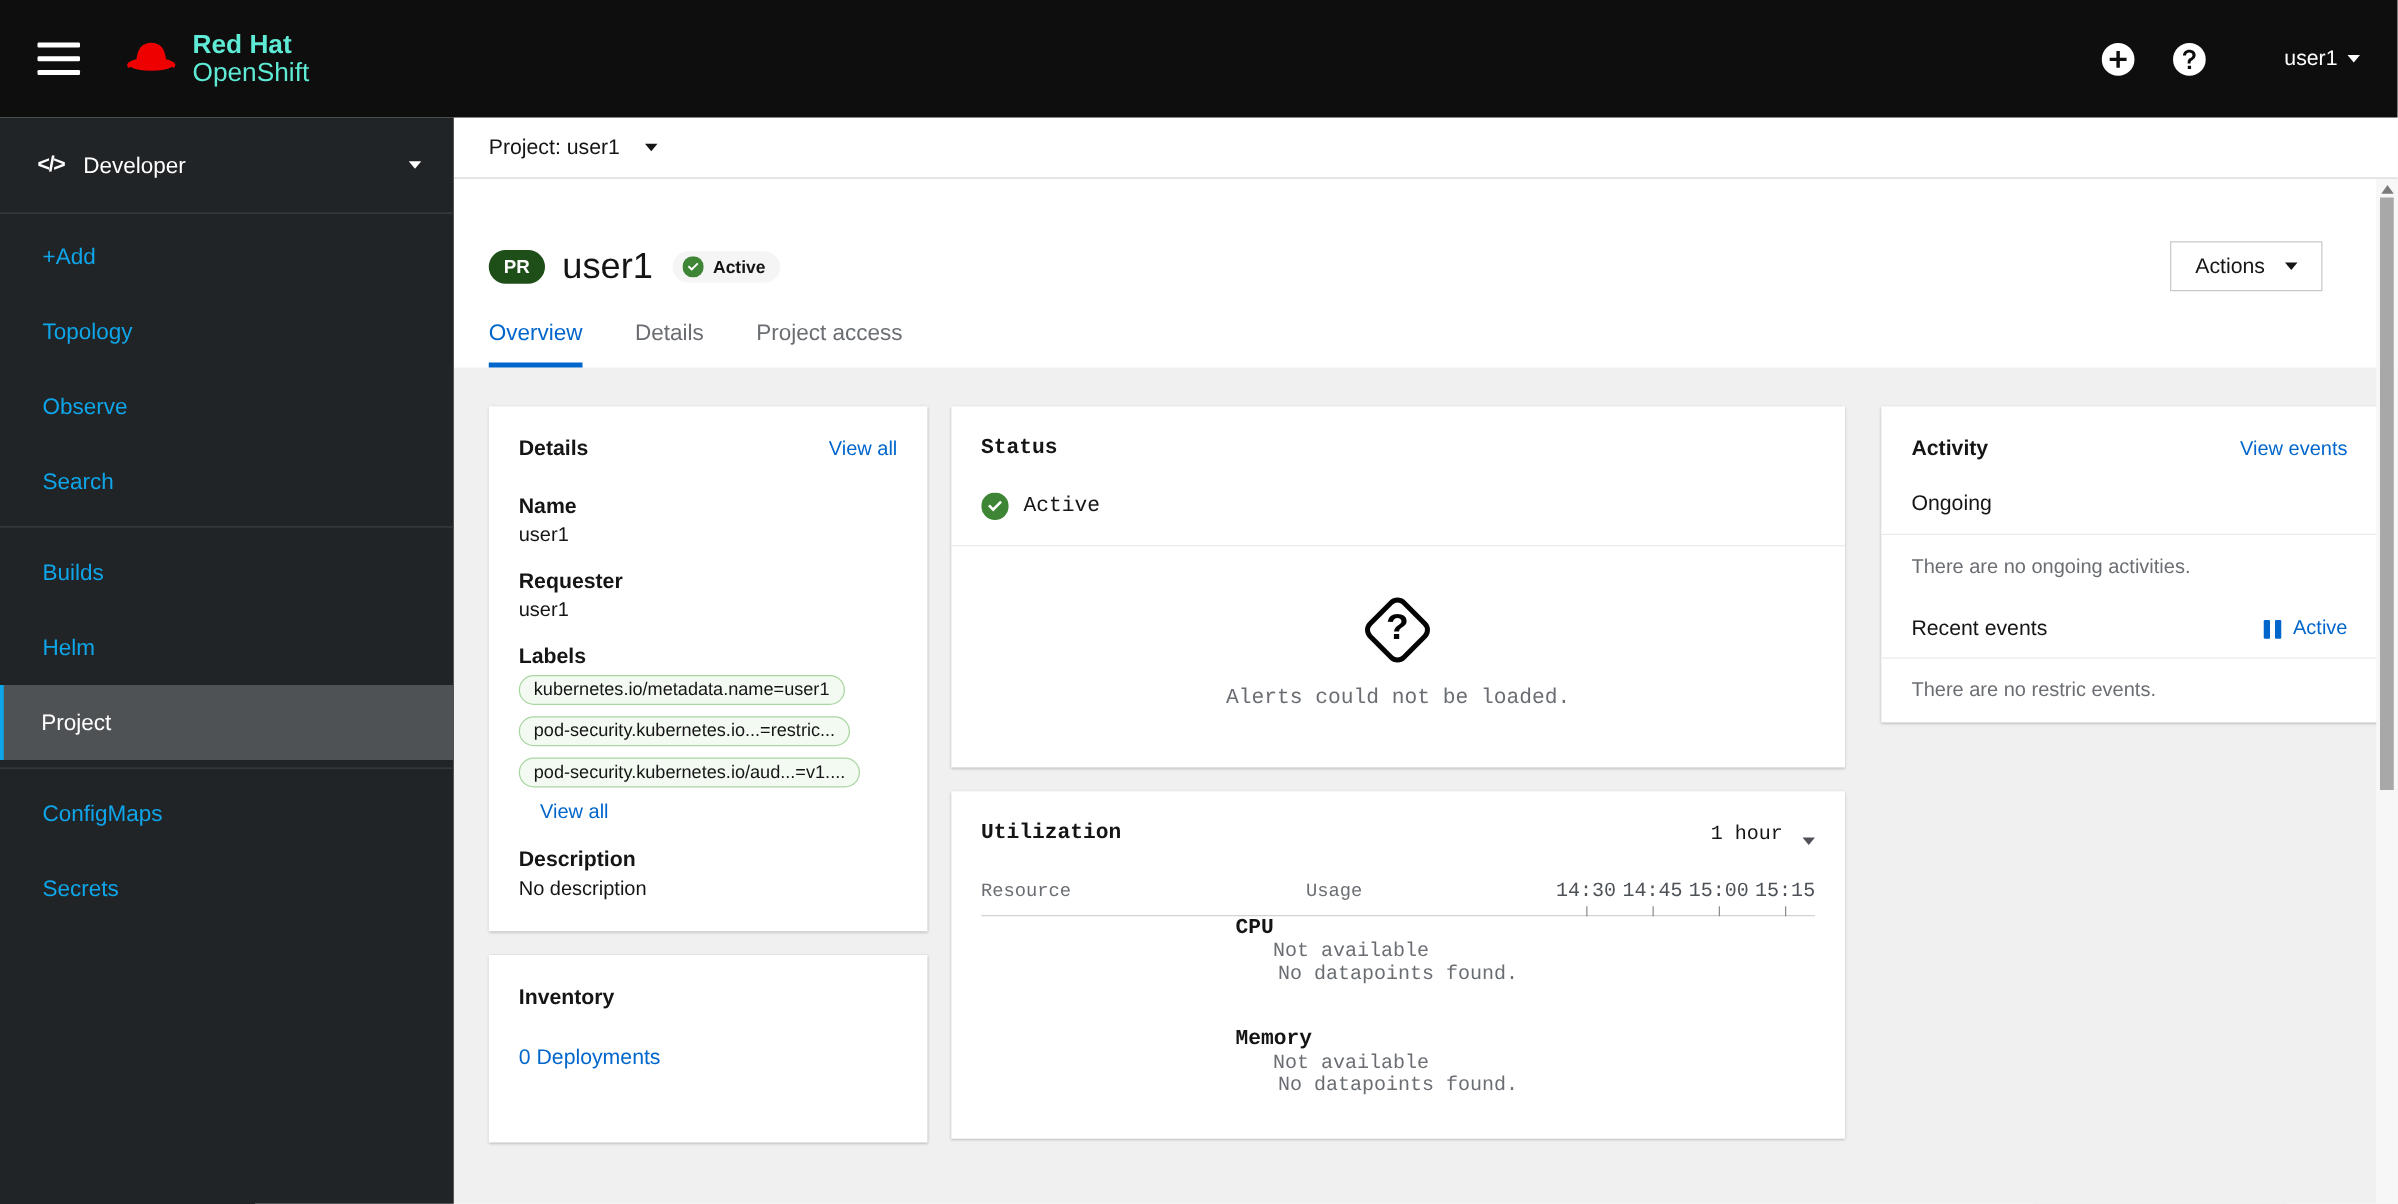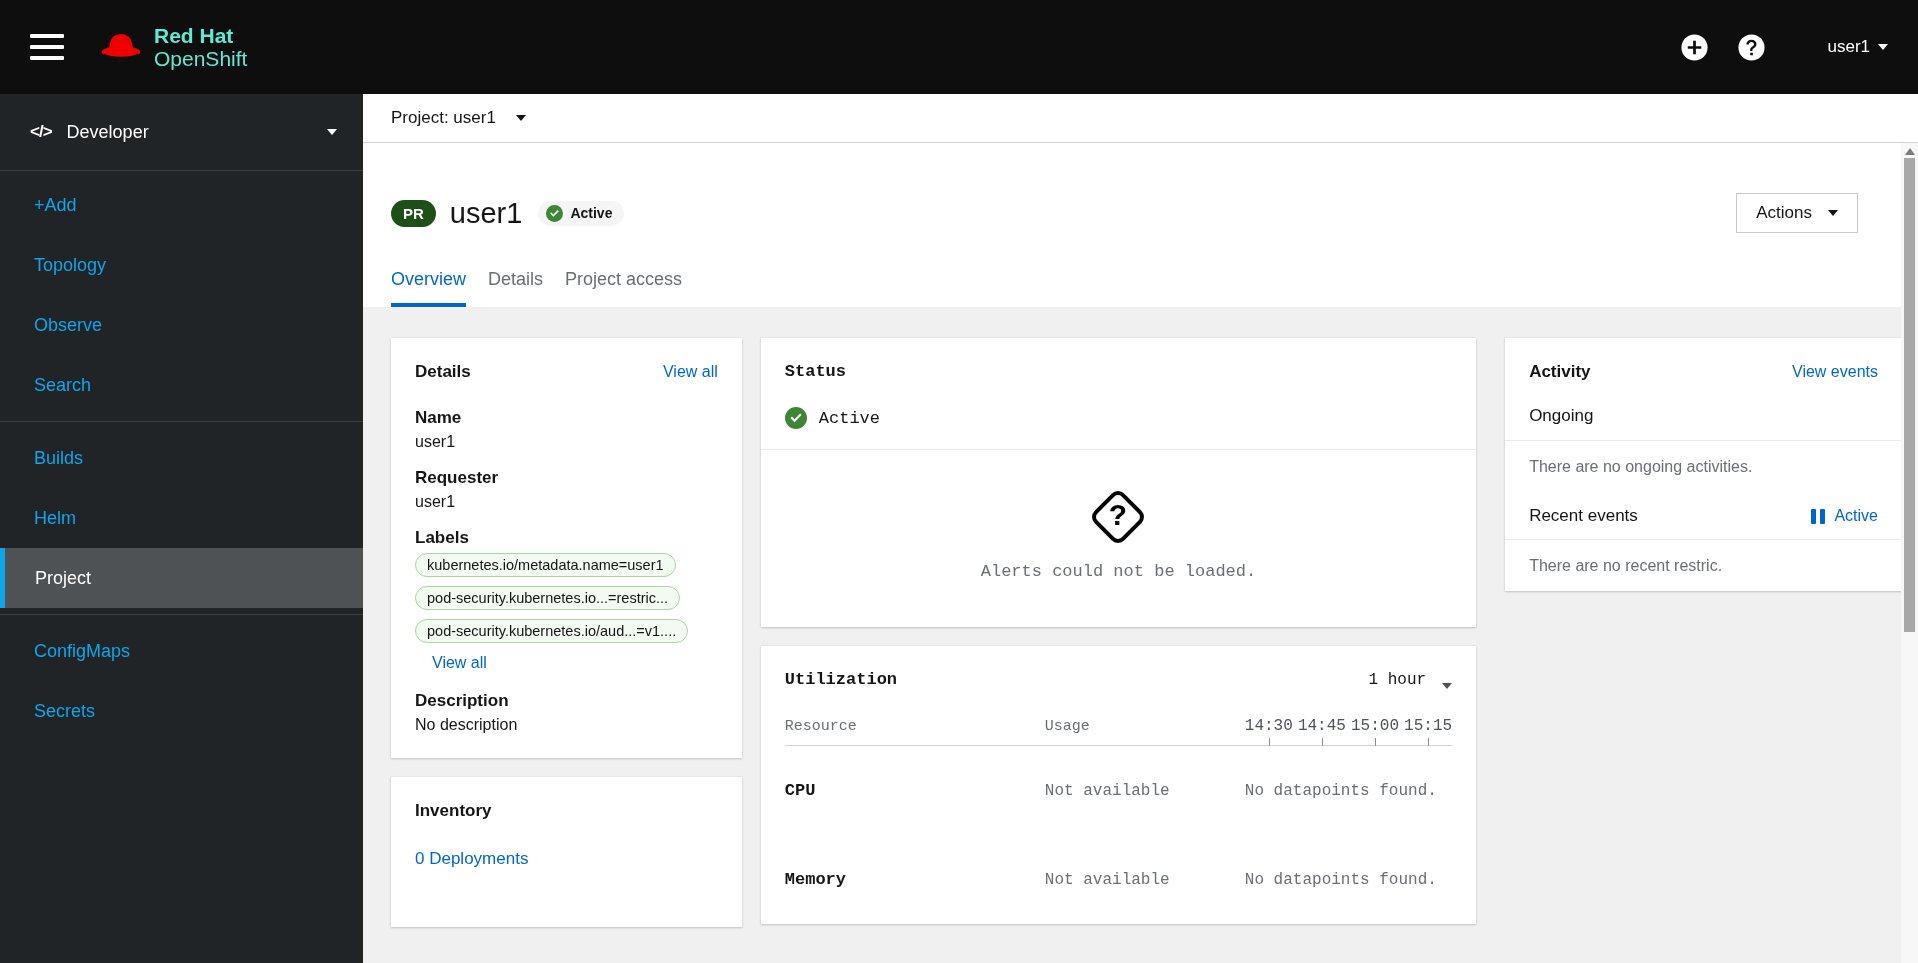--- a/index.html
+++ b/index.html
@@ -20,38 +20,38 @@
   .caret { width:0; height:0; border-left:5px solid transparent; border-right:5px solid transparent; border-top:6px solid currentColor; display:inline-block; }
 
   
   .sidebar { position:absolute; top:94px; left:0; bottom:0; width:363px; background:#212427; z-index:20; }
   .perspective { height:77px; display:flex; align-items:center; padding:0 26px 0 30px; border-bottom:1px solid #3c3f42; color:#fff; cursor:pointer; }
   .persp-icon { font-weight:700; font-size:17px; margin-right:15px; letter-spacing:-1px; }
   .persp-label { font-size:18px; }
   .persp-caret { margin-left:auto; color:#fff; }
   .nav-list { list-style:none; padding-top:4px; }
   .nav-item { height:60px; display:flex; align-items:center; padding-left:30px; font-size:18px; color:#0ea5e9; cursor:pointer; border-left:4px solid transparent; }
-  .nav-item.selected { background:#4f5255; border-left:5px solid #0ea5e9; color:#fff; }
+  .nav-item.selected { background:#4f5255; border-left:3px solid #0ea5e9; color:#fff; }
   .nav-divider { border-top:1px solid #3c3f42; margin:6px 0; }
 
   
   .main { position:absolute; top:94px; left:363px; right:0; bottom:0; background:#fff; display:flex; flex-direction:column; }
   .project-bar { height:49px; min-height:49px; background:#fff; border-bottom:1px solid #d2d2d2; display:flex; align-items:center; padding-left:28px; }
   .project-select { display:flex; align-items:center; gap:20px; font-size:17px; cursor:pointer; }
   .project-select .caret { border-top-color:#151515; }
 
   .scroll-area { position:relative; flex:1; overflow:hidden; background:#f0f0f0; }
 
   .page-head { background:#fff; padding:50px 60px 0 28px; }
   .title-row { display:flex; align-items:center; }
   .proj-badge { background:#1e4f18; color:#fff; font-weight:700; font-size:15px; border-radius:14px; padding:5px 12px; margin-right:14px; }
   .page-title { font-size:29px; font-weight:500; color:#151515; margin-right:16px; }
   .status-pill { background:#f5f5f5; border-radius:14px; display:flex; align-items:center; gap:7px; padding:4px 12px 4px 8px; font-size:14px; font-weight:700; color:#151515; }
   .actions-btn { margin-left:auto; background:#fff; border:1px solid #c9c9c9; padding:9px 19px; font-size:17px; font-family:inherit; display:flex; align-items:center; gap:16px; cursor:pointer; color:#151515; }
-  .tabs { display:flex; gap:22px; margin-top:36px; padding-left:0; }
+  .tabs { display:flex; gap:42px; margin-top:23px; padding-left:0; }
   .tab { font-size:18px; color:#6a6e73; padding-bottom:13px; border-bottom:4px solid transparent; cursor:pointer; }
   .tab.active { color:#0066cc; border-bottom-color:#0066cc; }
 
   .content { padding:31px 16px 0 28px; display:flex; align-items:flex-start; }
   .col { display:flex; flex-direction:column; }
   .col-1 { width:358px; margin-right:19px; }
   .col-2 { width:730px; margin-right:29px;font-family:Liberation Mono, monospace; }
   .col-3 { width:405px; }
   .card { background:#fff; box-shadow:0 1px 2px 0 rgba(3,3,3,0.16), 0 0 2px 0 rgba(3,3,3,0.08); }
   .card + .card { margin-top:19px; }
@@ -81,21 +81,21 @@
   .util-head { display:flex; justify-content:space-between; align-items:center; margin-bottom:28px; }
   .duration-select { display:flex; align-items:flex-end; gap:16px; font-size:16px; cursor:pointer; }
   .duration-select .caret { border-top-color:#4f5258; }
   .util-grid-head { display:flex; align-items:flex-end; border-bottom:1px solid #d2d2d2; padding-bottom:10px; font-size:15px; }
   .u-col-res { width:260px; }
   .u-col-use { width:200px; }
   .u-col-data { flex:1; }
   .times { display:flex; justify-content:space-between; }
   .time { font-size:16px; color:#4d5258; position:relative; }
   .time::after { content:""; position:absolute; left:50%; bottom:-11px; width:1px; height:8px; background:#8a8d90; }
-  .util-row { display:flex; align-items:center; min-height:89px; }
+  .util-row { display:flex; align-items:center; min-height:89px;flex-direction:column; }
   .util-res { font-weight:700; font-size:17px; color:#151515; }
   .util-val { font-size:16px; }
 
   
   .activity-card { padding-top:24px; }
   .act-pad { padding:0 24px; }
   .act-head { display:flex; justify-content:space-between; align-items:baseline; margin-bottom:24px; }
   .act-sub { font-size:17px; padding-bottom:14px; }
   .act-empty { border-top:1px solid #ebebeb; padding:17px 24px 16px; font-size:16px; }
   .recent-row { display:flex; justify-content:space-between; align-items:center; padding:14px 24px 13px; }
@@ -300,21 +300,21 @@
           <div class="recent-row">
             <span class="act-sub" style="padding-bottom:0">Recent events</span>
             <span class="pause-btn">
               <span class="pause-icon">
                   <i></i>
                   <i></i>
                 </span>
               <span>Active</span>
             </span>
           </div>
-          <div class="act-empty muted">There are no recent restric.</div>
+          <div class="act-empty muted">There are no restric events.</div>
         </div>
       </div>
 
     </div>
 
     <div class="scrollbar">
       <div class="sb-arrow"></div>
       <div class="sb-thumb"></div>
     </div>
 

